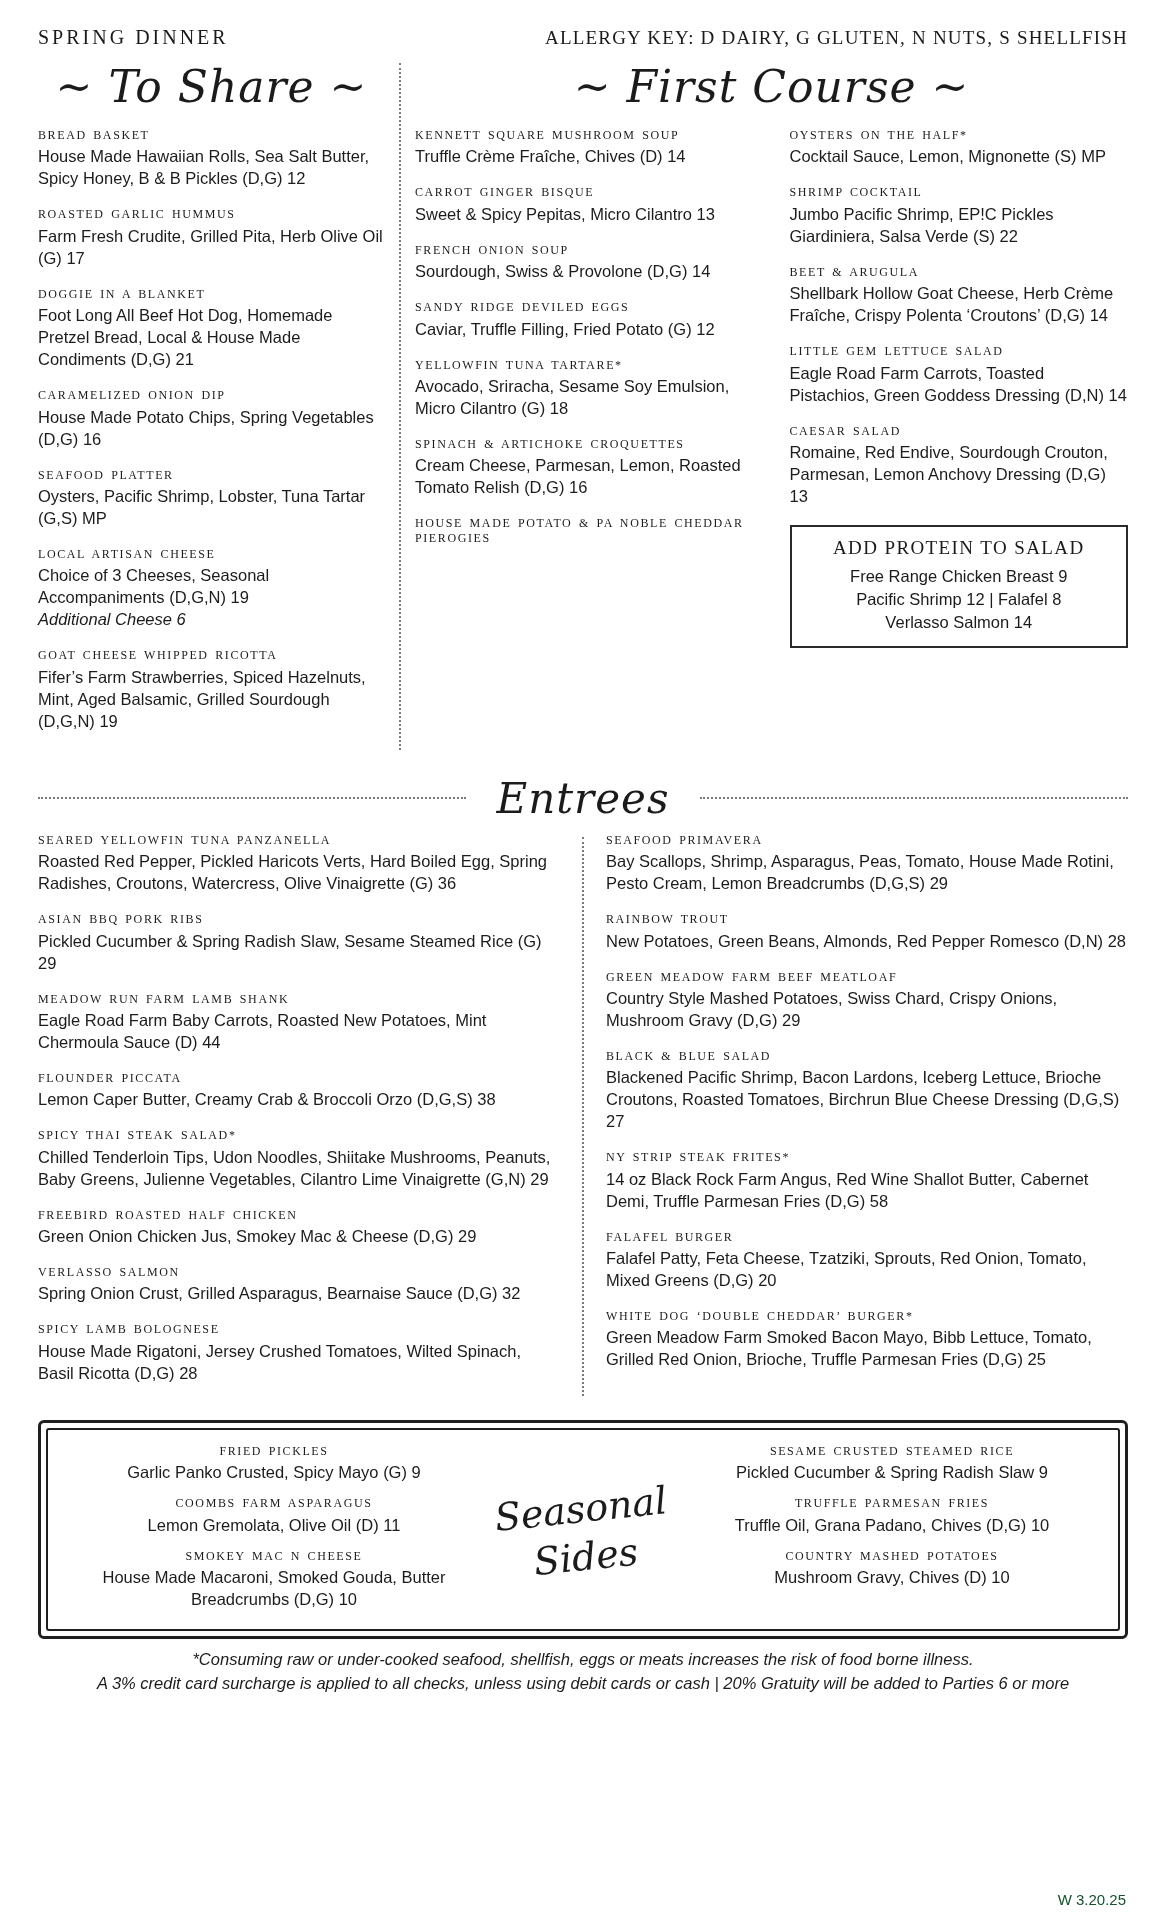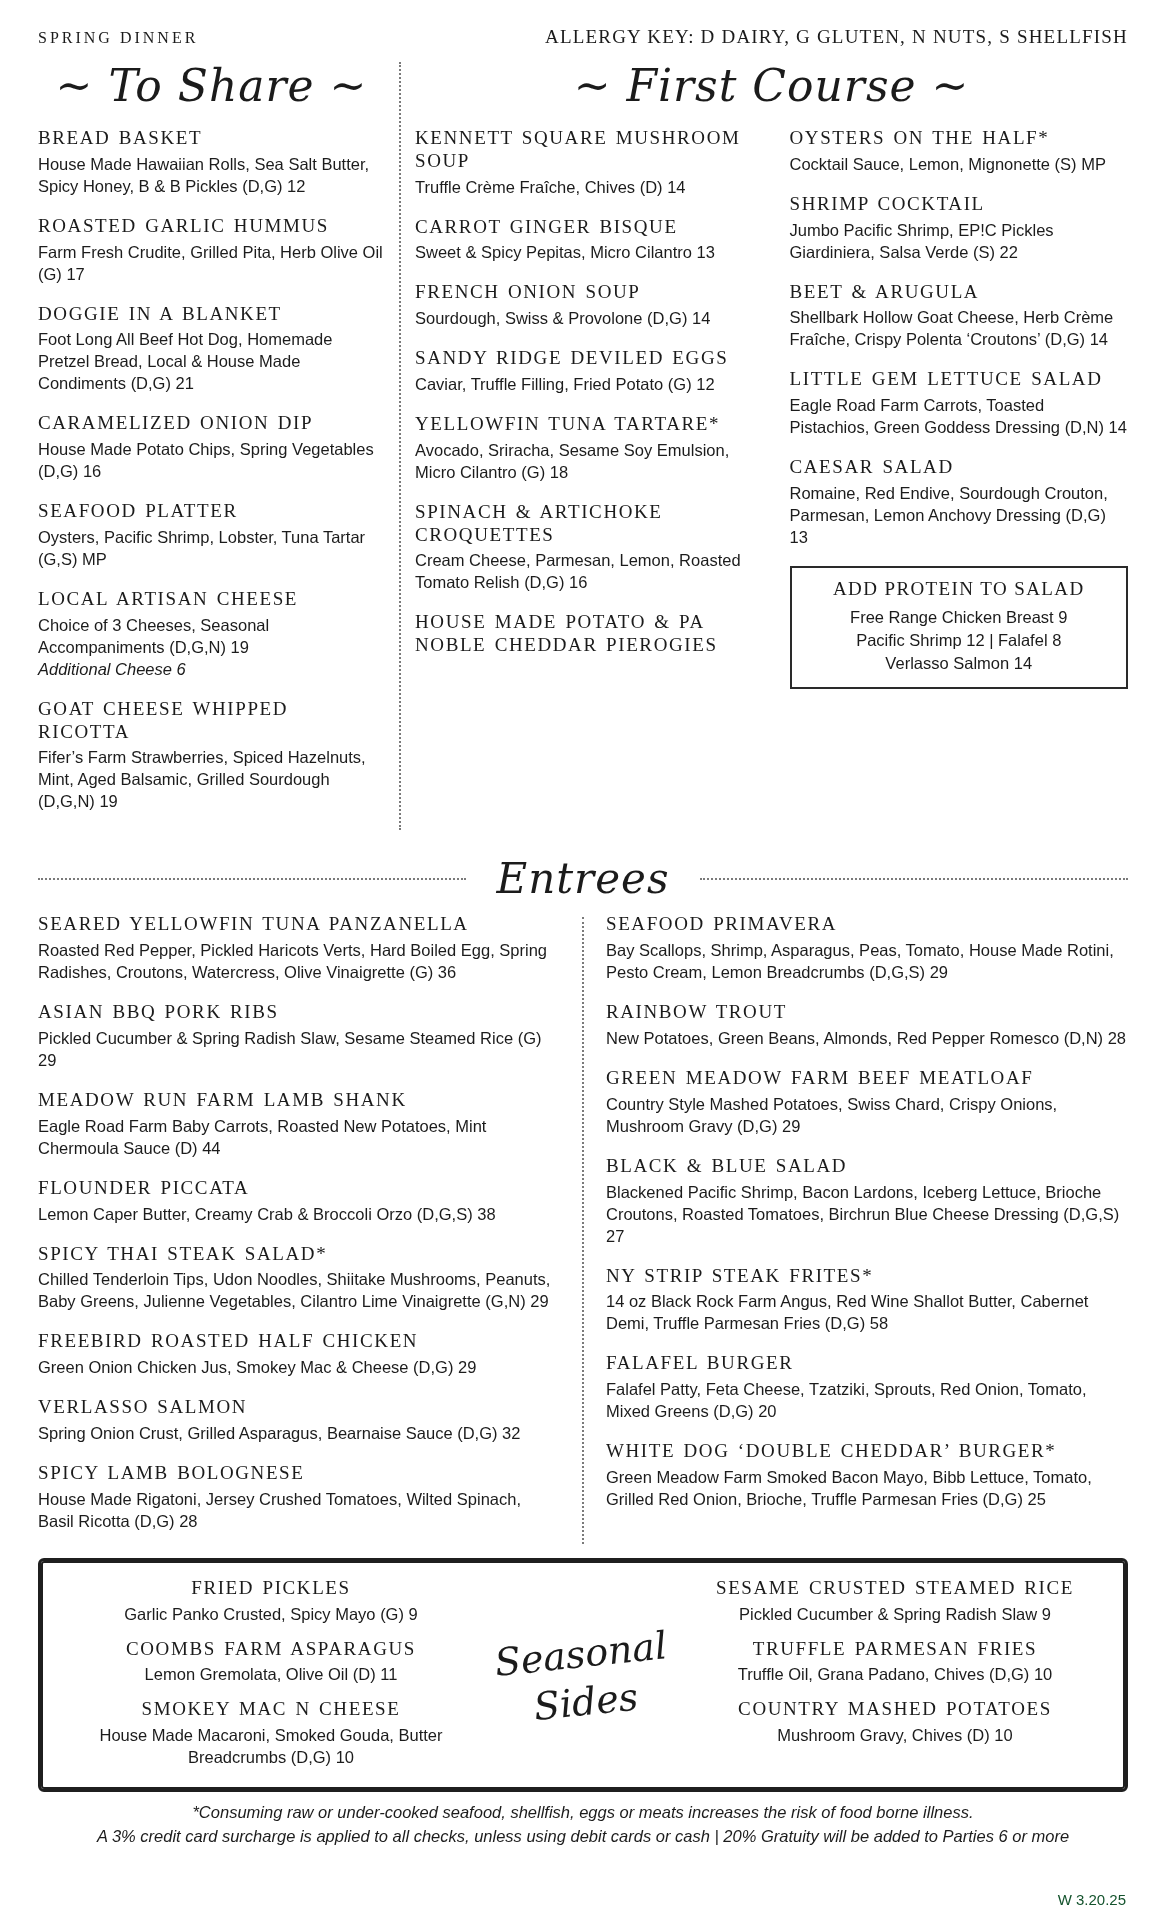--- a/index.html
+++ b/index.html
@@ -3,53 +3,53 @@
 <meta charset="utf-8">
 <style>
   html,body{margin:0;padding:0;background:#ffffff;color:#1b1b1b;}
   .page{
     width:1166px;height:1920px;box-sizing:border-box;
     padding:26px 38px 14px 38px;overflow:hidden;
     font-family:"Liberation Serif",serif;background:#fff;position:relative;
   }
   
   .topbar{display:flex;justify-content:space-between;align-items:baseline;}
-  .menu-title{font-size:16px;letter-spacing:3px;}
+  .menu-title{font-size:20px;letter-spacing:3px;}
   .allergy-key{font-size:19px;letter-spacing:1.2px;}
   
   .script{
     font-family:"DejaVu Serif",serif;font-style:italic;font-weight:normal;
     font-size:44px;text-align:center;margin:2px 0 16px 0;letter-spacing:1px;
   }
   
   .top-section{display:flex;margin-top:10px;}
   .share-col{width:347px;flex:0 0 auto;}
   .vdots{border-left:2px dotted #7a7a7a;margin:4px 14px 0 14px;}
   .fc-area{flex:1;min-width:0;}
   .fc-cols{display:flex;gap:36px;}
   .fc-col{flex:1;min-width:0;}
   
   .item{margin-bottom:18px;}
-  .item-name{font-size:19px;letter-spacing:1.6px;word-spacing:2px;margin-bottom:3px;line-height:1.2;}
+  .item-name{font-size:12px;letter-spacing:1.6px;word-spacing:2px;margin-bottom:3px;line-height:1.2;}
   .item-desc{font-family:"Liberation Sans",sans-serif;font-size:16.5px;line-height:22px;color:#1c1c1c;}
   .item-note{font-family:"Liberation Sans",sans-serif;font-size:16.5px;line-height:22px;font-style:italic;}
   
   .protein-box{border:2px solid #2a2a2a;padding:10px 10px 12px 10px;text-align:center;margin-top:4px;}
   .protein-title{font-size:19px;letter-spacing:1.4px;margin-bottom:6px;}
   .protein-line{font-family:"Liberation Sans",sans-serif;font-size:16.5px;line-height:23px;}
   
   .entrees-header{display:flex;align-items:center;gap:31px;margin:24px 0 10px 0;}
   .dotline{flex:1;border-top:2px dotted #7a7a7a;height:0;}
   .entrees-header .script{margin:0;font-size:42px;}
   .entrees{display:flex;}
   .entrees .col-l{flex:1;min-width:0;padding-right:22px;}
   .entrees .col-r{flex:1;min-width:0;padding-left:22px;}
   .entrees .vdots{margin:4px 0 6px 0;}
   
-  .sides-outer{border:3px solid #1f1f1f;border-radius:6px;margin-top:8px;}
+  .sides-outer{border:3px solid #1f1f1f;border-radius:6px;padding:5px;margin-top:18px;}
   .sides-inner{border:2px solid #1f1f1f;border-radius:3px;padding:14px 20px 6px 20px;display:flex;align-items:flex-start;}
   .sides-colL{width:40%;text-align:center;}
   .sides-colR{width:40%;text-align:center;}
   .sides-center{width:20%;text-align:center;align-self:center;}
   .sides-title{
     font-family:"DejaVu Serif",serif;font-style:italic;font-size:38px;line-height:1.25;
     transform:rotate(-6deg);display:inline-block;
   }
   .sides-colL .item,.sides-colR .item{margin-bottom:13px;}
   

